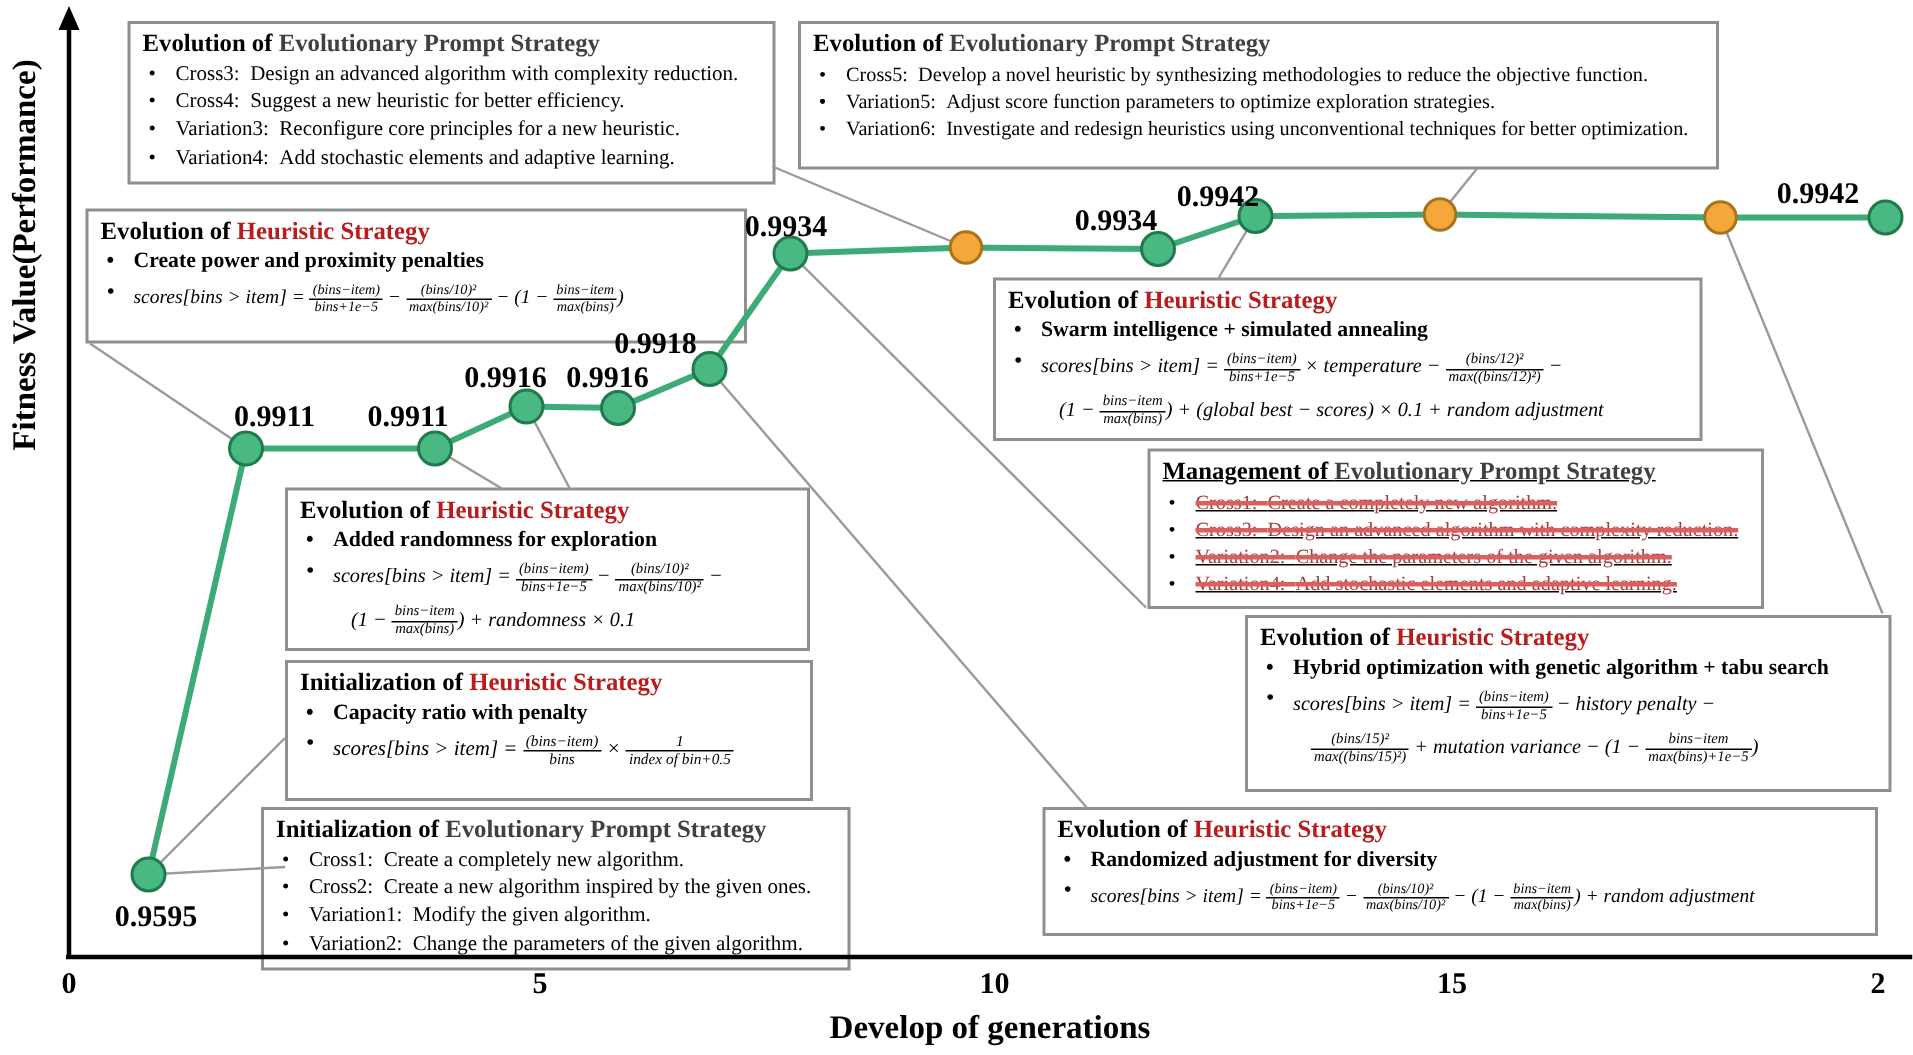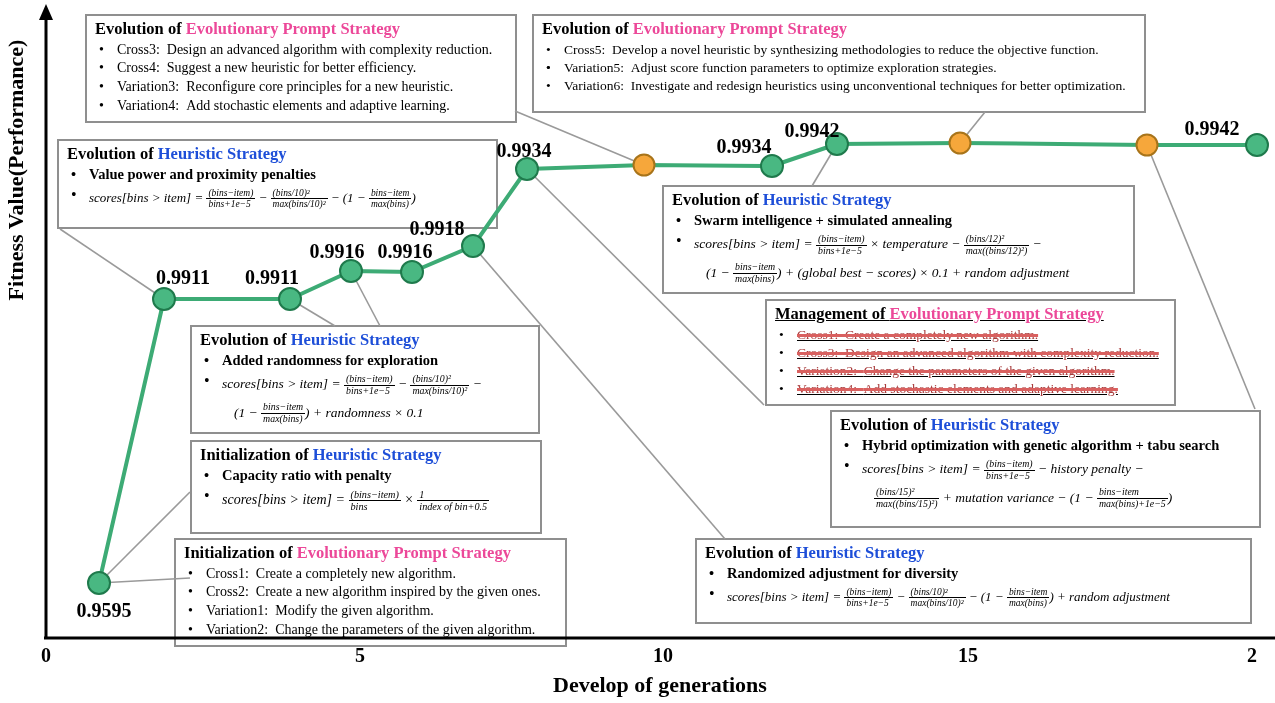--- a/index.html
+++ b/index.html
@@ -11,39 +11,39 @@
   .pt-label{font-family:"Liberation Serif",serif;font-weight:bold;font-size:20px;fill:#000;}
 
   .axis-label{position:absolute;color:#000;font-weight:bold;font-size:22px;z-index:1;
               font-family:"Liberation Serif",serif;text-align:center;}
   #y-axis-label{left:-154px;top:157px;width:340px;height:26px;transform:rotate(-90deg);}
   #x-axis-label{left:380px;top:672px;width:560px;}
 
   .abox{position:absolute;background:#fff;border:2px solid #8f8f8f;z-index:2;
         box-sizing:border-box;padding:3px 9px 5px 8px;}
   .b-title{font-weight:bold;font-size:16.5px;line-height:1.25;white-space:nowrap;}
-  .strategy-prompt{color:#ec4899;}
-  .strategy-heuristic{color:#1d4ed8;}
+  .strategy-prompt{color:#404040;}
+  .strategy-heuristic{color:#b91c1c;}
   .items{list-style:none;margin:1px 0 0 0;padding:0;}
   .items li{position:relative;padding-left:22px;line-height:1.34;white-space:nowrap;}
   .bullet{position:absolute;left:4px;top:0;}
   #box-eps-tl .items li,#box-init-eps .items li{font-size:14px;}
   #box-eps-tr .items li,#box-management .items li{font-size:13.5px;}
   .struck .strike-wrap{color:#a83b3b;text-decoration:line-through;
         text-decoration-color:#d9605f;text-decoration-thickness:2.5px;}
   .item{position:relative;padding-left:22px;line-height:1.35;}
   .item.sub{font-weight:bold;font-size:14.5px;white-space:nowrap;}
   .item.formula{white-space:nowrap;}
   .f-lines{display:inline-block;vertical-align:top;font-style:italic;font-size:14px;}
   #box-added-power .f-lines{font-size:13px;}
   #box-randomness .f-lines,#box-hybrid .f-lines,#box-swarm .f-lines{font-size:13.5px;}
   #box-randomized .f-lines{font-size:13px;}
   .f-line{line-height:2.1;}
   .f-line+.f-line{padding-left:12px;}
-  .frac{display:inline-block;vertical-align:-0.55em;text-align:left;line-height:1.1;font-size:0.73em;}
+  .frac{display:inline-block;vertical-align:-0.55em;text-align:center;line-height:1.1;font-size:0.73em;}
   .frac .fn{display:block;border-bottom:1.2px solid #000;padding:0 2px;}
   .frac .fd{display:block;padding:0 2px;}
 
   #box-eps-tl{left:85px;top:14px;width:432px;min-height:99px;}
   #box-eps-tr{left:532px;top:14px;width:614px;min-height:99px;}
   #box-added-power{left:57px;top:139px;width:441px;min-height:90px;}
   #box-swarm{left:662px;top:185px;width:473px;min-height:97px;}
   #box-management{left:765px;top:299px;width:411px;min-height:107px;text-decoration:underline;}
   #box-hybrid{left:830px;top:410px;width:431px;min-height:118px;}
   #box-randomized{left:695px;top:538px;width:557px;min-height:86px;}
@@ -71,21 +71,21 @@
       <div class="b-title"><span class="bt-prefix">Evolution of </span><span class="bt-strategy strategy-prompt">Evolutionary Prompt Strategy</span></div>
       <ul class="items">
         <li><span class="bullet">•</span><span class="strike-wrap"><span class="lbl">Cross5:&nbsp;&nbsp;</span><span class="txt">Develop a novel heuristic by synthesizing methodologies to reduce the objective function.</span></span></li>
         <li><span class="bullet">•</span></li>
         <li><span class="bullet">•</span><span class="strike-wrap"><span class="lbl">Variation5:&nbsp;&nbsp;</span><span class="txt">Adjust score function parameters to optimize exploration strategies.</span></span></li>
         <li><span class="bullet">•</span><span class="strike-wrap"><span class="lbl">Variation6:&nbsp;&nbsp;</span><span class="txt">Investigate and redesign heuristics using unconventional techniques for better optimization.</span></span></li>
       </ul>
     </div>
   <div class="abox" id="box-added-power">
       <div class="b-title"><span class="bt-prefix">Evolution of </span><span class="bt-strategy strategy-heuristic">Heuristic Strategy</span></div>
-      <div class="item sub"><span class="bullet">•</span><span>Value power and proximity penalties</span></div>
+      <div class="item sub"><span class="bullet">•</span><span>Create power and proximity penalties</span></div>
       <div class="item formula"><span class="bullet">•</span><span class="f-lines"><div class="f-line"><span>scores[bins &gt; item] = </span><span class="frac"><span class="fn">(bins−item)</span><span class="fd">bins+1e−5</span></span><span> − </span><span class="frac"><span class="fn">(bins/10)²</span><span class="fd">max(bins/10)²</span></span><span> − (1 − </span><span class="frac"><span class="fn">bins−item</span><span class="fd">max(bins)</span></span><span>)</span></div></span></div>
     </div>
   <div class="abox" id="box-swarm">
       <div class="b-title"><span class="bt-prefix">Evolution of </span><span class="bt-strategy strategy-heuristic">Heuristic Strategy</span></div>
       <div class="item sub"><span class="bullet">•</span><span>Swarm intelligence + simulated annealing</span></div>
       <div class="item formula"><span class="bullet">•</span><span class="f-lines"><div class="f-line"><span>scores[bins &gt; item] = </span><span class="frac"><span class="fn">(bins−item)</span><span class="fd">bins+1e−5</span></span><span> × temperature − </span><span class="frac"><span class="fn">(bins/12)²</span><span class="fd">max((bins/12)²)</span></span><span> −</span></div><div class="f-line"><span>(1 − </span><span class="frac"><span class="fn">bins−item</span><span class="fd">max(bins)</span></span><span>) + (global best − scores) × 0.1 + random adjustment</span></div></span></div>
     </div>
   <div class="abox" id="box-management">
       <div class="b-title"><span class="bt-prefix">Management of </span><span class="bt-strategy strategy-prompt">Evolutionary Prompt Strategy</span></div>
       <ul class="items">

